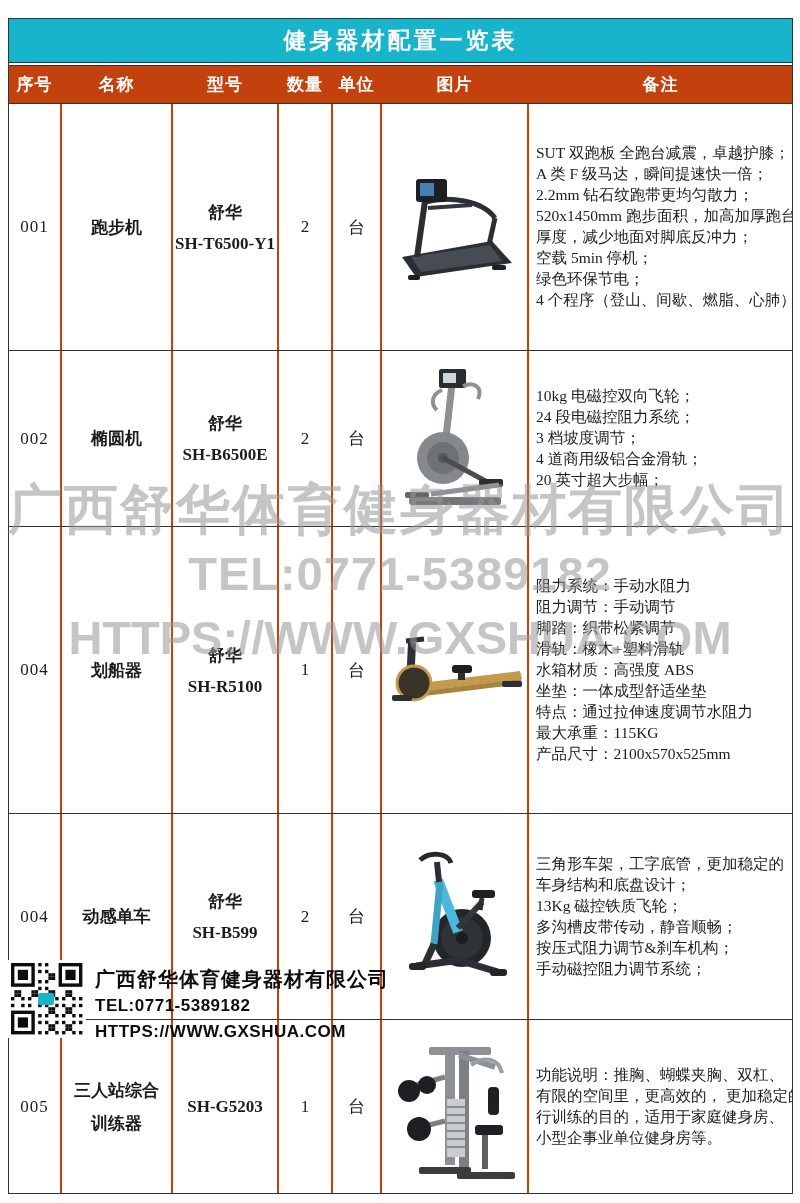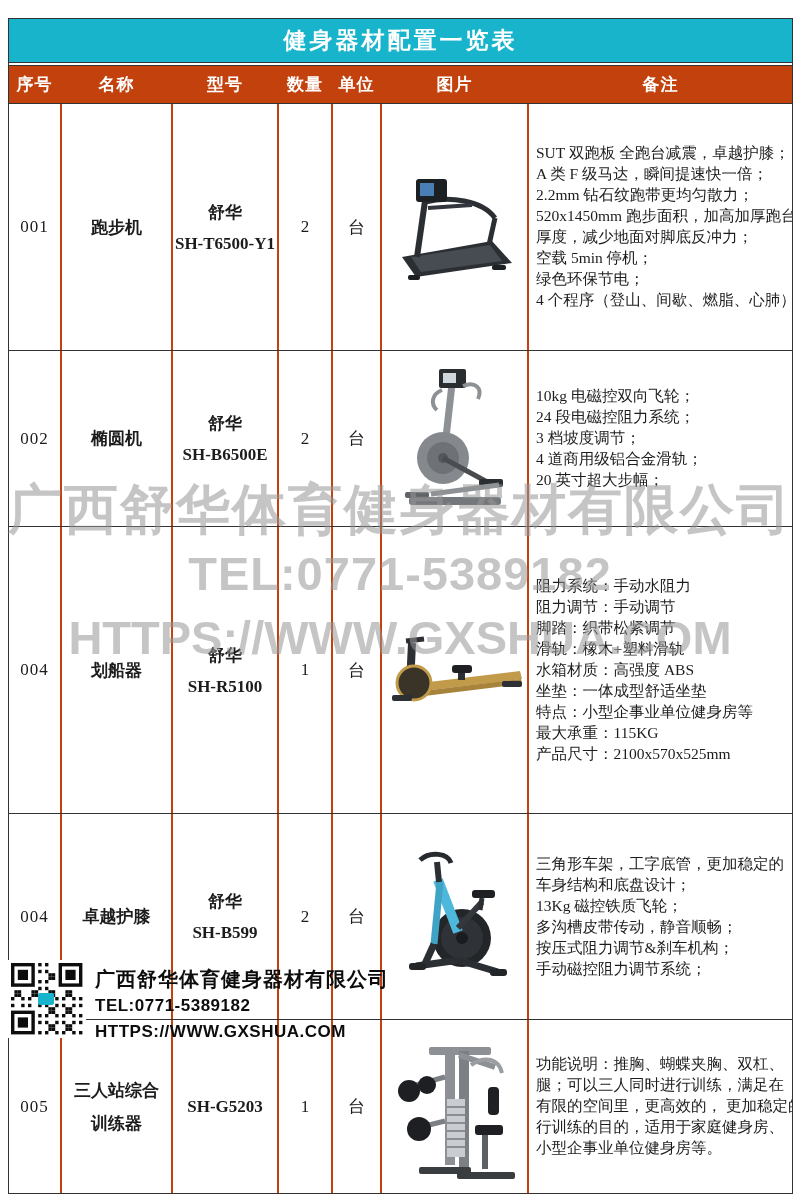--- a/index.html
+++ b/index.html
@@ -178,29 +178,29 @@
               </svg>
             </span>
           </div>
           <div class="cell notes">
             <div class="note-line">阻力系统：手动水阻力</div>
             <div class="note-line">阻力调节：手动调节</div>
             <div class="note-line">脚踏：织带松紧调节</div>
             <div class="note-line">滑轨：橡木+塑料滑轨</div>
             <div class="note-line">水箱材质：高强度 ABS</div>
             <div class="note-line">坐垫：一体成型舒适坐垫</div>
-            <div class="note-line">特点：小型企事业单位健身房等</div>
+            <div class="note-line">特点：通过拉伸速度调节水阻力</div>
             <div class="note-line">最大承重：115KG</div>
             <div class="note-line">产品尺寸：2100x570x525mm</div>
           </div>
         </div>
         <div class="grid-cols body-row" style="height: 206px;">
           <div class="cell center serial">004</div>
           <div class="cell center col-lines">
-            <div>卓越护膝</div>
+            <div>动感单车</div>
           </div>
           <div class="cell center col-lines">
             <div>舒华</div>
             <div>SH-B599</div>
           </div>
           <div class="cell center">2</div>
           <div class="cell center">台</div>
           <div class="cell center">
             <span class="img-wrap">
               <svg width="110" height="138" viewBox="0 0 110 138">
@@ -267,21 +267,20 @@
                 <rect x="99" y="56" width="11" height="28" rx="4" fill="#1e2023"></rect>
                 <rect x="86" y="94" width="28" height="10" rx="3" fill="#1e2023"></rect>
                 <path d="M96,104 L96,138" stroke="#5c5f63" stroke-width="6" fill="none"></path>
                 <rect x="30" y="136" width="52" height="7" rx="2" fill="#3a3d40"></rect>
                 <rect x="68" y="141" width="58" height="7" rx="2" fill="#3a3d40"></rect>
               </svg>
             </span>
           </div>
           <div class="cell notes">
             <div class="note-line">功能说明：推胸、蝴蝶夹胸、双杠、</div>
-            <div class="note-line">腿；可以三人同时进行训练，满足在</div>
             <div class="note-line">有限的空间里，更高效的， 更加稳定的</div>
             <div class="note-line">行训练的目的，适用于家庭健身房、</div>
             <div class="note-line">小型企事业单位健身房等。</div>
           </div>
         </div>
       </div>
   </div>
 
   <div class="watermark wm1">广西舒华体育健身器材有限公司</div>
   <div class="watermark wm2">TEL:0771-5389182</div>

